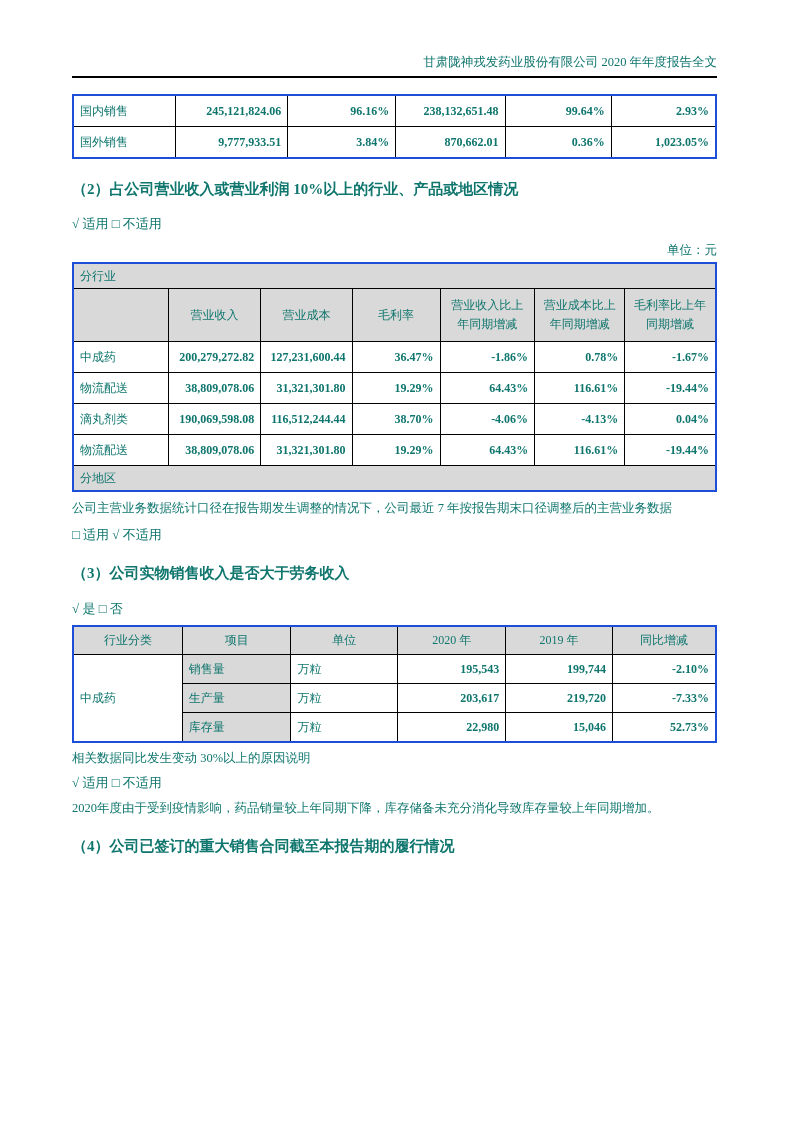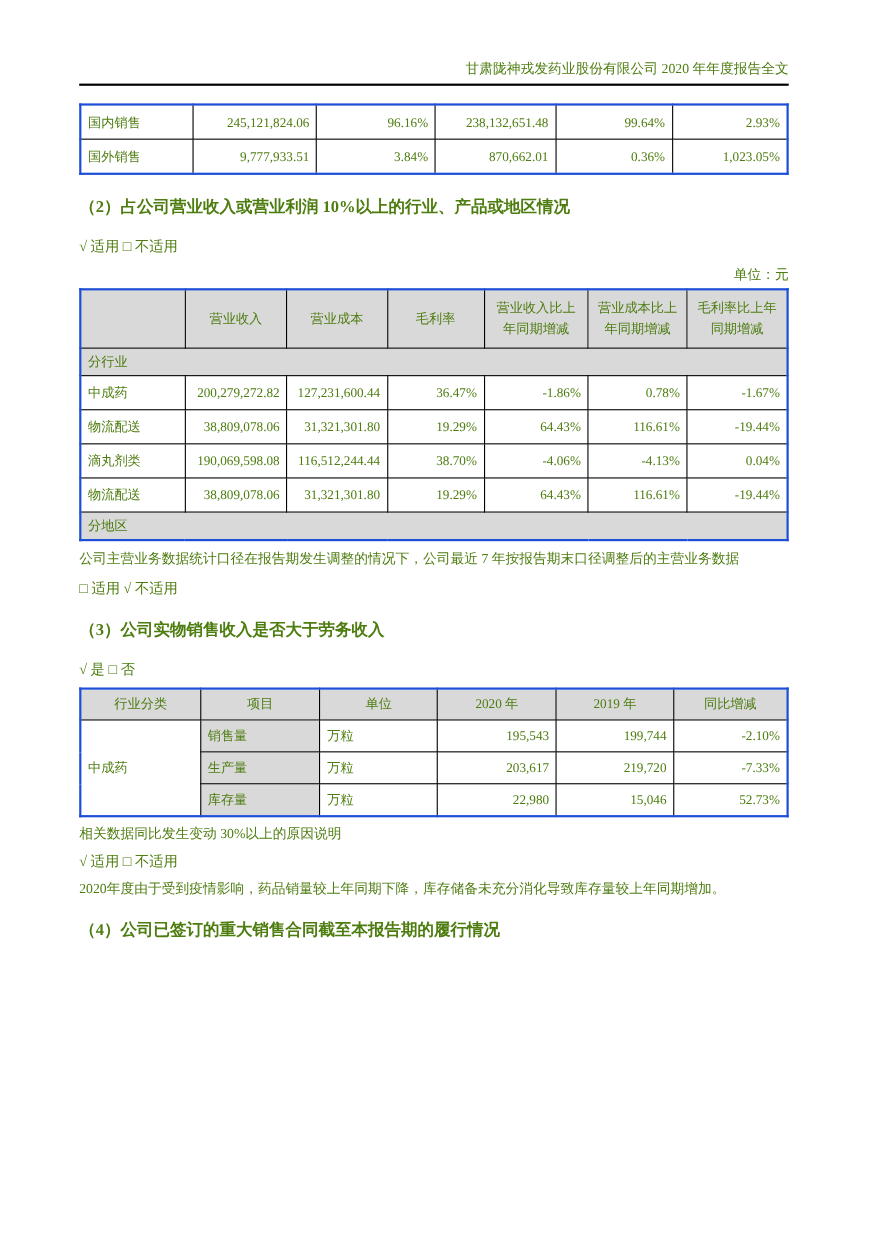--- a/index.html
+++ b/index.html
@@ -1,21 +1,21 @@
 <!DOCTYPE html>
 <html><head>
 <meta charset="utf-8">
 <style>
   html,body{margin:0;padding:0;background:#ffffff;}
   .page{
     position:relative;
     width:793px;height:854px;
     box-sizing:border-box;
     background:#ffffff;
-    color:#4d7c0f;
+    color:#0f766e;
     font-family:"Liberation Serif","DejaVu Serif",serif;
     padding:54px 76px 0 72px;
     overflow:hidden;
   }
   
   .hdr{
     text-align:right;
     font-size:12.5px;
     line-height:16px;
     padding-bottom:6px;
@@ -30,21 +30,21 @@
     font-size:12px;
     border:2px solid #1d4ed8;
   }
   table.tbl td{
     border:1px solid #000;
     padding:2px 6px;
     overflow:hidden;
     line-height:19px;
   }
   td.l{text-align:left;}
-  td.r{text-align:right;}
+  td.r{text-align:right;font-weight:bold;}
   td.c{text-align:center;}
   td.gray{background:#d9d9d9;}
   .top-tbl{margin-top:16px;}
   .top-tbl td{height:26px;}
   .ind-tbl{margin-top:4px;}
   .ind-tbl td.hcell{height:48px;vertical-align:middle;padding:2px 8px;}
   .ind-tbl td.grp{height:20px;}
   .ind-tbl td.data{height:26px;}
   .sales-tbl{margin-top:8px;}
   .sales-tbl td.hcell{height:23px;vertical-align:middle;}
@@ -113,30 +113,30 @@
       <col style="width:14.8%">
         <col style="width:14.4%">
         <col style="width:14.2%">
       <col style="width:13.7%">
         <col style="width:14.7%">
         <col style="width:14%">
         <col style="width:14.2%">
     </colgroup>
     <tbody>
       <tr>
+        <td class="l gray grp" colspan="7">分行业</td>
+      </tr>
+      <tr>
         <td class="c gray hcell"></td>
         <td class="c gray hcell">营业收入</td>
         <td class="c gray hcell">营业成本</td>
         <td class="c gray hcell">毛利率</td>
         <td class="c gray hcell">营业收入比上年同期增减</td>
         <td class="c gray hcell">营业成本比上年同期增减</td>
         <td class="c gray hcell">毛利率比上年同期增减</td>
-      </tr>
-      <tr>
-        <td class="l gray grp" colspan="7">分行业</td>
       </tr>
       <tr>
         <td class="l data">中成药</td>
         <td class="r data">200,279,272.82</td>
         <td class="r data">127,231,600.44</td>
         <td class="r data">36.47%</td>
         <td class="r data">-1.86%</td>
         <td class="r data">0.78%</td>
         <td class="r data">-1.67%</td>
       </tr>

